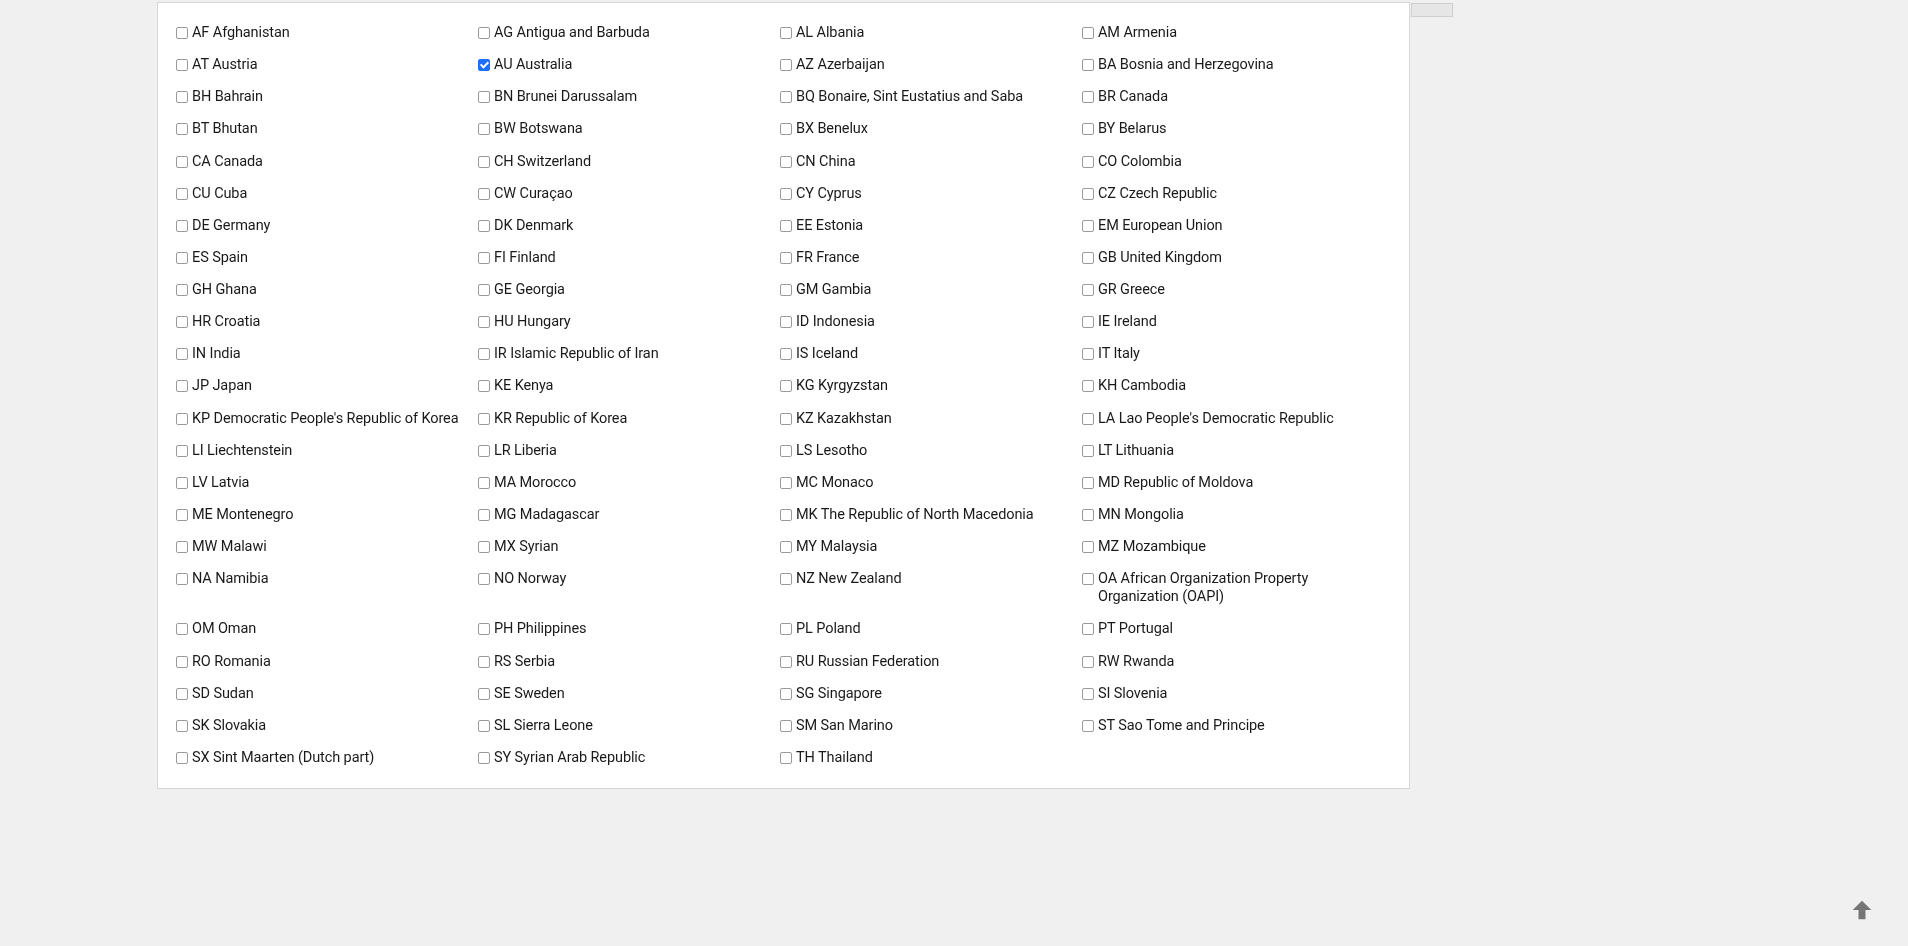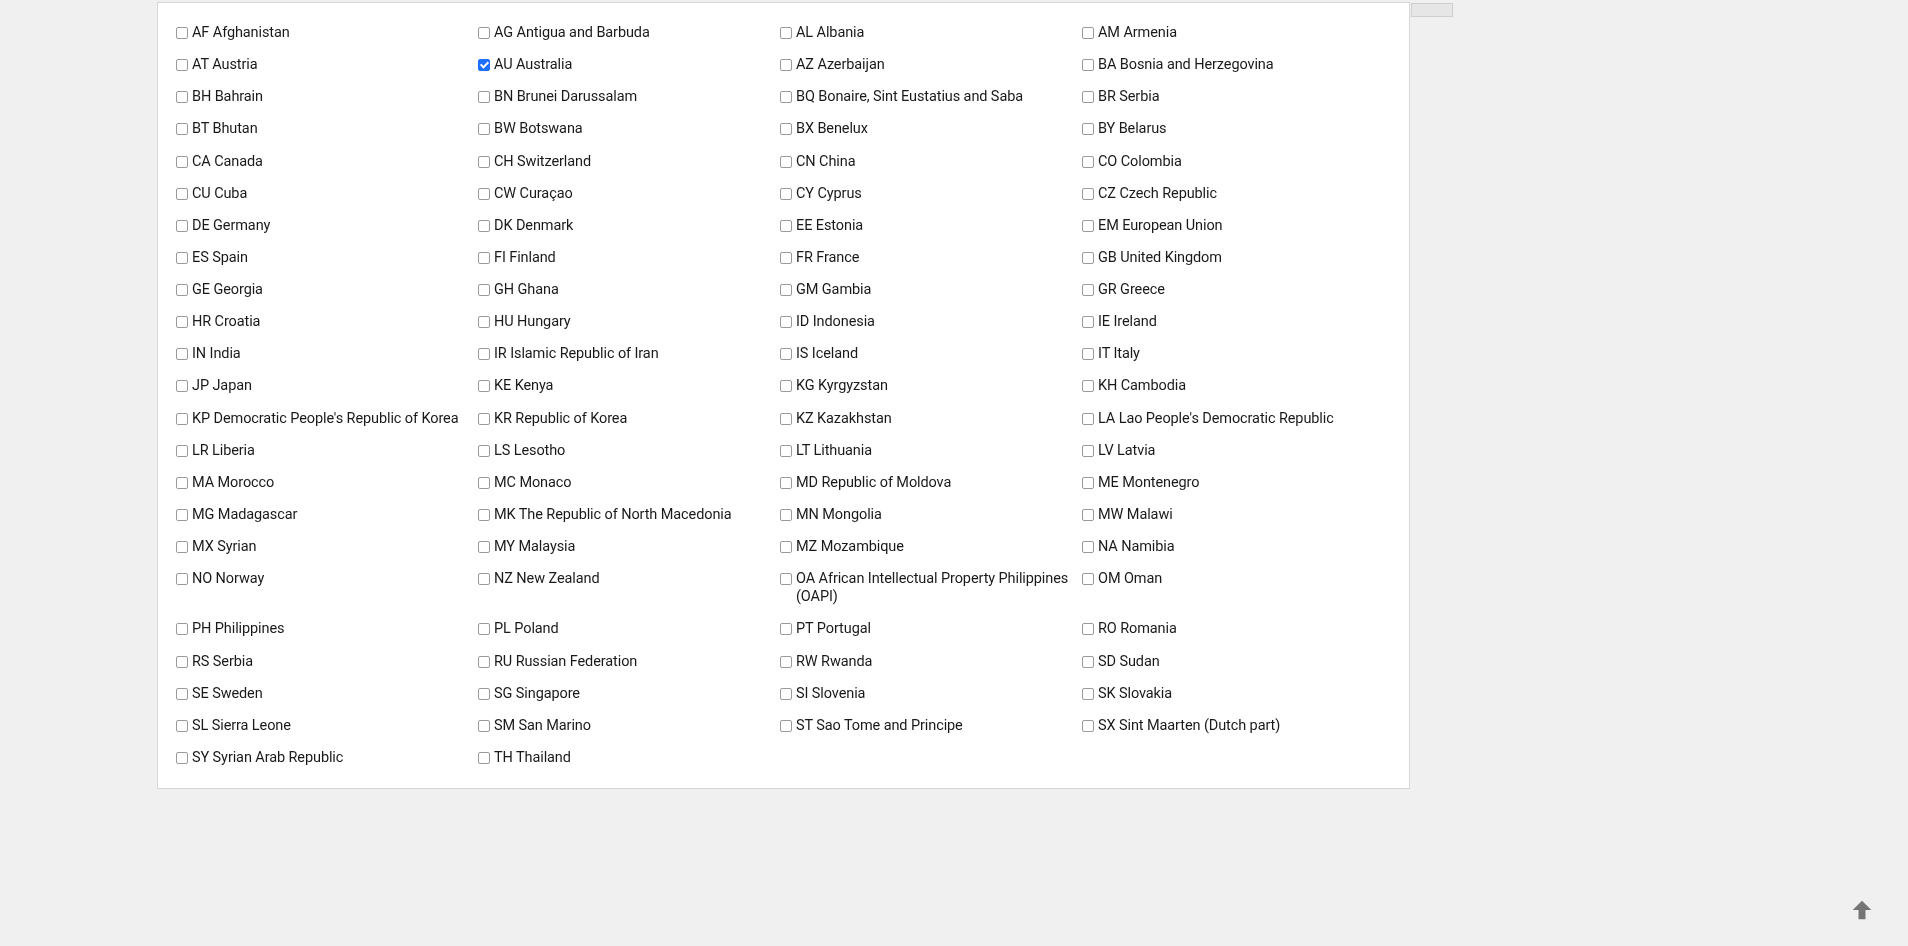--- a/index.html
+++ b/index.html
@@ -138,21 +138,21 @@
         <div class="cell">
           <input type="checkbox" id="cb-2-2" style="">
           <label for="cb-2-2">BN Brunei Darussalam</label>
         </div>
         <div class="cell">
           <input type="checkbox" id="cb-2-3" style="">
           <label for="cb-2-3">BQ Bonaire, Sint Eustatius and Saba</label>
         </div>
         <div class="cell">
           <input type="checkbox" id="cb-3-0" style="">
-          <label for="cb-3-0">BR Serbia</label>
+          <label for="cb-3-0">BR Canada</label>
         </div>
         <div class="cell">
           <input type="checkbox" id="cb-3-1" style="">
           <label for="cb-3-1">BT Bhutan</label>
         </div>
         <div class="cell">
           <input type="checkbox" id="cb-3-2" style="">
           <label for="cb-3-2">BW Botswana</label>
         </div>
         <div class="cell">
@@ -221,28 +221,28 @@
         </div>
         <div class="cell">
           <input type="checkbox" id="cb-8-1" style="">
           <label for="cb-8-1">FR France</label>
         </div>
         <div class="cell">
           <input type="checkbox" id="cb-8-2" style="">
           <label for="cb-8-2">GB United Kingdom</label>
         </div>
         <div class="cell">
+          <input type="checkbox" id="cb-9-0" style="">
+          <label for="cb-9-0">GH Ghana</label>
+        </div>
+        <div class="cell">
           <input type="checkbox" id="cb-8-3" style="">
           <label for="cb-8-3">GE Georgia</label>
         </div>
         <div class="cell">
-          <input type="checkbox" id="cb-9-0" style="">
-          <label for="cb-9-0">GH Ghana</label>
-        </div>
-        <div class="cell">
           <input type="checkbox" id="cb-9-1" style="">
           <label for="cb-9-1">GM Gambia</label>
         </div>
         <div class="cell">
           <input type="checkbox" id="cb-9-2" style="">
           <label for="cb-9-2">GR Greece</label>
         </div>
         <div class="cell">
           <input type="checkbox" id="cb-9-3" style="">
           <label for="cb-9-3">HR Croatia</label>
@@ -301,20 +301,24 @@
         </div>
         <div class="cell">
           <input type="checkbox" id="cb-13-2" style="">
           <label for="cb-13-2">KZ Kazakhstan</label>
         </div>
         <div class="cell">
           <input type="checkbox" id="cb-13-3" style="">
           <label for="cb-13-3">LA Lao People's Democratic Republic</label>
         </div>
         <div class="cell">
+          <input type="checkbox" id="cb-14-0" style="">
+          <label for="cb-14-0">LI Liechtenstein</label>
+        </div>
+        <div class="cell">
           <input type="checkbox" id="cb-14-1" style="">
           <label for="cb-14-1">LR Liberia</label>
         </div>
         <div class="cell">
           <input type="checkbox" id="cb-14-2" style="">
           <label for="cb-14-2">LS Lesotho</label>
         </div>
         <div class="cell">
           <input type="checkbox" id="cb-14-3" style="">
           <label for="cb-14-3">LT Lithuania</label>
@@ -374,21 +378,21 @@
         <div class="cell">
           <input type="checkbox" id="cb-18-1" style="">
           <label for="cb-18-1">NO Norway</label>
         </div>
         <div class="cell">
           <input type="checkbox" id="cb-18-2" style="">
           <label for="cb-18-2">NZ New Zealand</label>
         </div>
         <div class="cell">
           <input type="checkbox" id="cb-18-3" style="">
-          <label for="cb-18-3">OA African Intellectual Property Philippines (OAPI)</label>
+          <label for="cb-18-3">OA African Organization Property Organization (OAPI)</label>
         </div>
         <div class="cell">
           <input type="checkbox" id="cb-19-0" style="">
           <label for="cb-19-0">OM Oman</label>
         </div>
         <div class="cell">
           <input type="checkbox" id="cb-19-1" style="">
           <label for="cb-19-1">PH Philippines</label>
         </div>
         <div class="cell">

